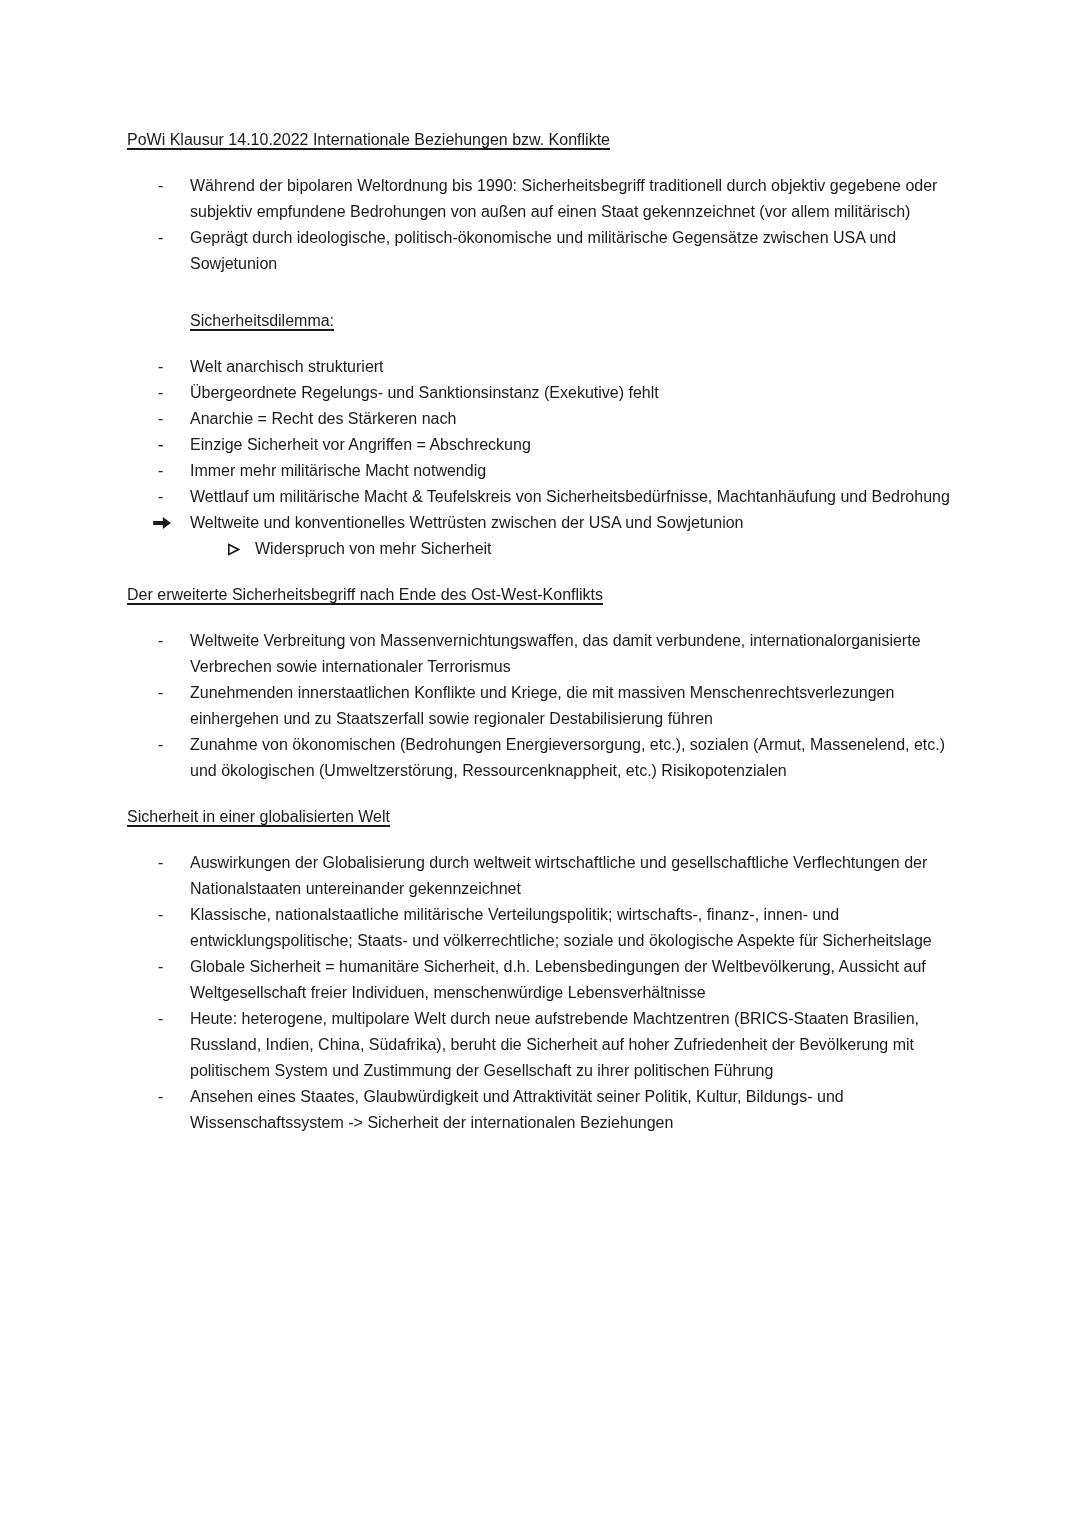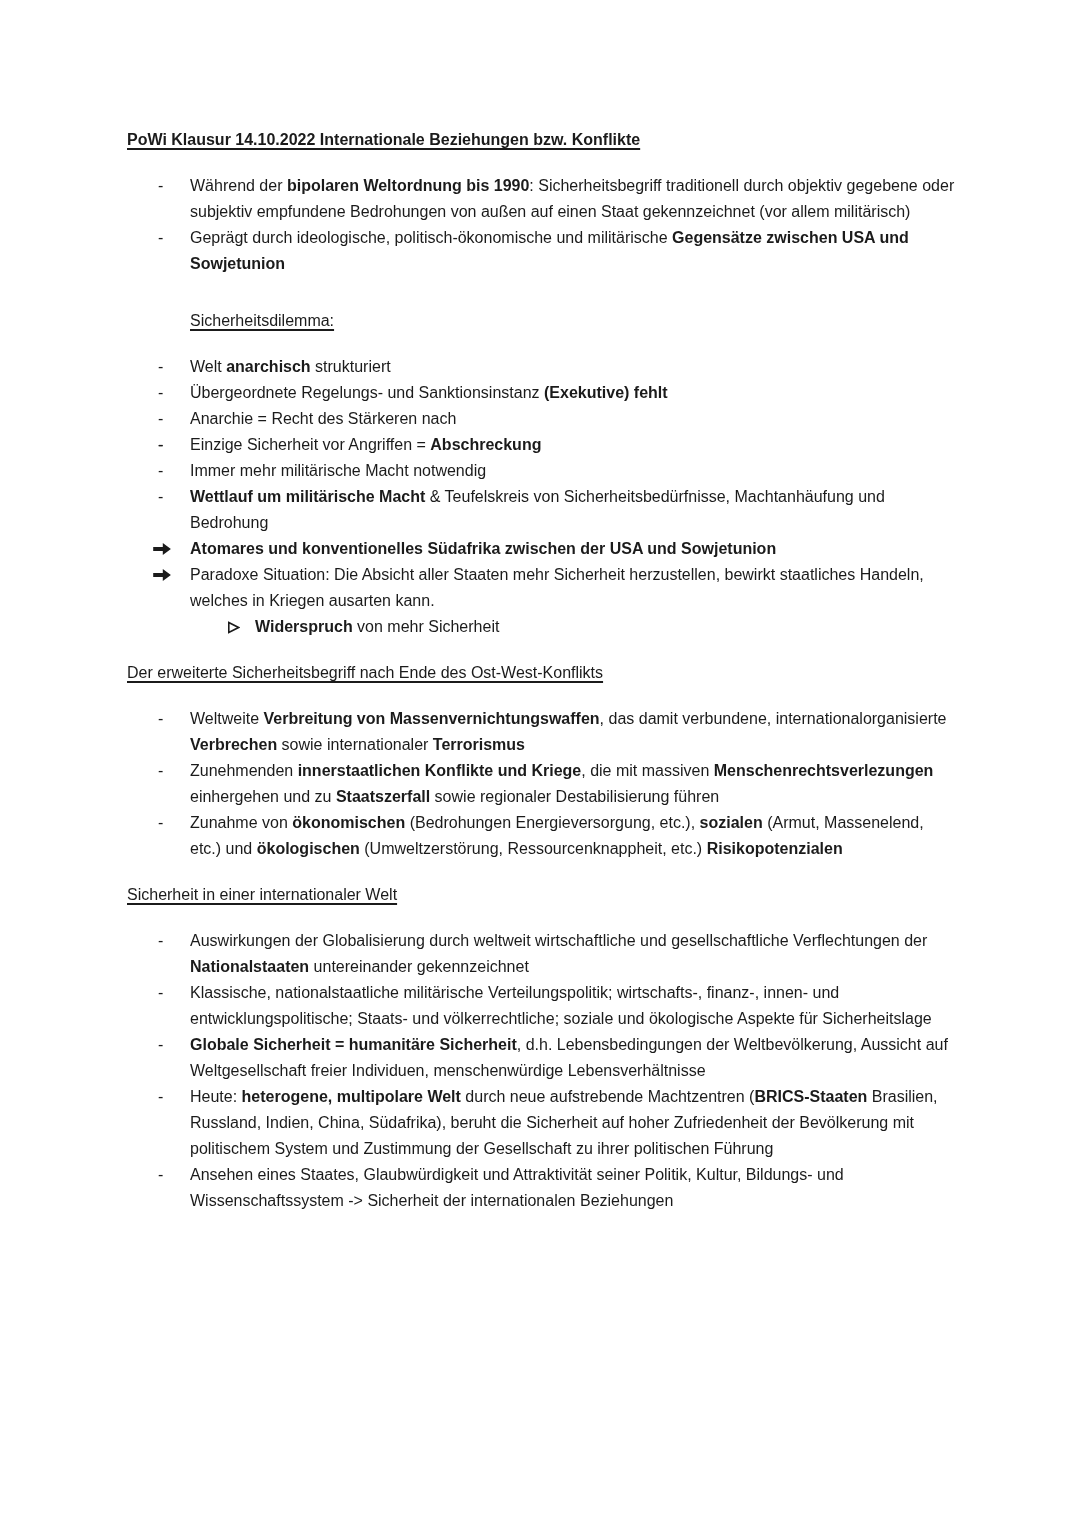--- a/index.html
+++ b/index.html
@@ -23,21 +23,21 @@
     text-underline-offset: 3px;
   }
   .title .underlined { text-decoration-thickness: 2px; }
   .subheading { padding-left: 63px; margin-top: 31px; }
   .li { position: relative; padding-left: 63px; max-width: 823px; }
   .li .marker { position: absolute; left: 31px; top: 0; color: #1b1b1b; }
   .li.m-arrow .marker { left: 25px; top: 6px; }
   .li.m-arrowhead { padding-left: 128px; }
   .li.m-arrowhead .marker { left: 100px; top: 7px; }
   .run { font-weight: 400; }
-  .run.b { font-weight: 700; }
+  .run.b { font-weight: 400; }
   .marker svg { display: block; }
 </style>
 </head>
 <body>
 
 <div class="page">
   <div class="doc">
       <div class="block title"><span class="hline underlined"><span class="run b">PoWi Klausur 14.10.2022 Internationale Beziehungen bzw. Konflikte</span></span></div>
       <div class="block list">
         <div class="li m-dash"><span class="marker"><span class="dash-glyph">-</span></span><span class="txt"><span class="run">Während der </span><span class="run b">bipolaren Weltordnung bis 1990</span><span class="run">: Sicherheitsbegriff traditionell durch objektiv gegebene oder subjektiv empfundene Bedrohungen von außen auf einen Staat gekennzeichnet (vor allem militärisch)</span></span></div>
@@ -49,39 +49,34 @@
         <div class="li m-dash"><span class="marker"><span class="dash-glyph">-</span></span><span class="txt"><span class="run">Übergeordnete Regelungs- und Sanktionsinstanz </span><span class="run b">(Exekutive) fehlt</span></span></div>
         <div class="li m-dash"><span class="marker"><span class="dash-glyph">-</span></span><span class="txt"><span class="run">Anarchie = Recht des Stärkeren nach</span></span></div>
         <div class="li m-dash"><span class="marker"><span class="dash-glyph">-</span></span></div>
         <div class="li m-dash"><span class="marker"><span class="dash-glyph">-</span></span><span class="txt"><span class="run">Einzige Sicherheit vor Angriffen = </span><span class="run b">Abschreckung</span></span></div>
         <div class="li m-dash"><span class="marker"><span class="dash-glyph">-</span></span><span class="txt"><span class="run">Immer mehr militärische Macht notwendig</span></span></div>
         <div class="li m-dash"><span class="marker"><span class="dash-glyph">-</span></span><span class="txt"><span class="run b">Wettlauf um militärische Macht</span><span class="run"> &amp; Teufelskreis von Sicherheitsbedürfnisse, Machtanhäufung und Bedrohung</span></span></div>
         <div class="li m-arrow"><span class="marker">
             <svg width="20" height="14" viewBox="0 0 20 14" aria-hidden="true">
               <path d="M1.2 4.9 H10.8 V1.1 L18.9 7 L10.8 12.9 V9.1 H1.2 Z" fill="currentColor"></path>
             </svg>
-          </span><span class="txt"><span class="run b">Atomares und konventionelles Südafrika zwischen der USA und Sowjetunion</span></span></div>
-        <div class="li m-arrow"><span class="marker">
-            <svg width="20" height="14" viewBox="0 0 20 14" aria-hidden="true">
-              <path d="M1.2 4.9 H10.8 V1.1 L18.9 7 L10.8 12.9 V9.1 H1.2 Z" fill="currentColor"></path>
-            </svg>
-          </span><span class="txt"><span class="run">Paradoxe Situation: Die Absicht aller Staaten mehr Sicherheit herzustellen, bewirkt staatliches Handeln, welches in Kriegen ausarten kann.</span></span></div>
+          </span><span class="txt"><span class="run b">Weltweite und konventionelles Wettrüsten zwischen der USA und Sowjetunion</span></span></div>
         <div class="li m-arrowhead"><span class="marker">
             <svg width="13" height="13" viewBox="0 0 13 13" aria-hidden="true">
               <path d="M1.8 1.5 L11.5 6.5 L1.8 11.5 Z" fill="none" stroke="currentColor" stroke-width="1.6" stroke-linejoin="miter"></path>
             </svg>
           </span><span class="txt"><span class="run b">Widerspruch</span><span class="run"> von mehr Sicherheit</span></span></div>
       </div>
       <div class="block heading"><span class="hline underlined"><span class="run">Der erweiterte Sicherheitsbegriff nach Ende des Ost-West-Konflikts</span></span></div>
       <div class="block list">
         <div class="li m-dash"><span class="marker"><span class="dash-glyph">-</span></span><span class="txt"><span class="run">Weltweite </span><span class="run b">Verbreitung von Massenvernichtungswaffen</span><span class="run">, das damit verbundene, internationalorganisierte </span><span class="run b">Verbrechen</span><span class="run"> sowie internationaler </span><span class="run b">Terrorismus</span></span></div>
         <div class="li m-dash"><span class="marker"><span class="dash-glyph">-</span></span><span class="txt"><span class="run">Zunehmenden </span><span class="run b">innerstaatlichen Konflikte und Kriege</span><span class="run">, die mit massiven </span><span class="run b">Menschenrechtsverlezungen</span><span class="run"> einhergehen und zu </span><span class="run b">Staatszerfall</span><span class="run"> sowie regionaler Destabilisierung führen</span></span></div>
         <div class="li m-dash"><span class="marker"><span class="dash-glyph">-</span></span><span class="txt"><span class="run">Zunahme von </span><span class="run b">ökonomischen</span><span class="run"> (Bedrohungen Energieversorgung, etc.), </span><span class="run b">sozialen</span><span class="run"> (Armut, Massenelend, etc.) und </span><span class="run b">ökologischen</span><span class="run"> (Umweltzerstörung, Ressourcenknappheit, etc.) </span><span class="run b">Risikopotenzialen</span></span></div>
       </div>
-      <div class="block heading"><span class="hline underlined"><span class="run">Sicherheit in einer internationaler Welt</span></span></div>
+      <div class="block heading"><span class="hline underlined"><span class="run">Sicherheit in einer globalisierten Welt</span></span></div>
       <div class="block list">
         <div class="li m-dash"><span class="marker"><span class="dash-glyph">-</span></span><span class="txt"><span class="run">Auswirkungen der Globalisierung durch weltweit wirtschaftliche und gesellschaftliche Verflechtungen der </span><span class="run b">Nationalstaaten</span><span class="run"> untereinander gekennzeichnet</span></span></div>
         <div class="li m-dash"><span class="marker"><span class="dash-glyph">-</span></span><span class="txt"><span class="run">Klassische, nationalstaatliche militärische Verteilungspolitik; wirtschafts-, finanz-, innen- und entwicklungspolitische; Staats- und völkerrechtliche; soziale und ökologische Aspekte für Sicherheitslage</span></span></div>
         <div class="li m-dash"><span class="marker"><span class="dash-glyph">-</span></span><span class="txt"><span class="run b">Globale Sicherheit = humanitäre Sicherheit</span><span class="run">, d.h. Lebensbedingungen der Weltbevölkerung, Aussicht auf Weltgesellschaft freier Individuen, menschenwürdige Lebensverhältnisse</span></span></div>
         <div class="li m-dash"><span class="marker"><span class="dash-glyph">-</span></span><span class="txt"><span class="run">Heute: </span><span class="run b">heterogene, multipolare Welt</span><span class="run"> durch neue aufstrebende Machtzentren (</span><span class="run b">BRICS-Staaten</span><span class="run"> Brasilien, Russland, Indien, China, Südafrika), beruht die Sicherheit auf hoher Zufriedenheit der Bevölkerung mit politischem System und Zustimmung der Gesellschaft zu ihrer politischen Führung</span></span></div>
         <div class="li m-dash"><span class="marker"><span class="dash-glyph">-</span></span><span class="txt"><span class="run">Ansehen eines Staates, Glaubwürdigkeit und Attraktivität seiner Politik, Kultur, Bildungs- und Wissenschaftssystem -&gt; Sicherheit der internationalen Beziehungen</span></span></div>
       </div>
     </div>
 </div>
 

